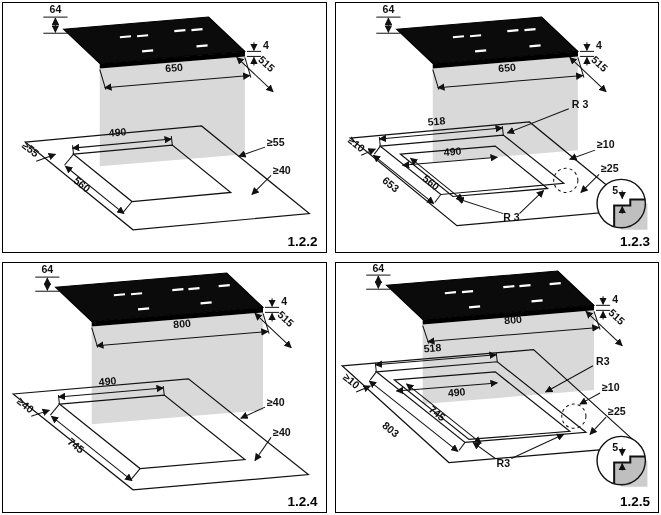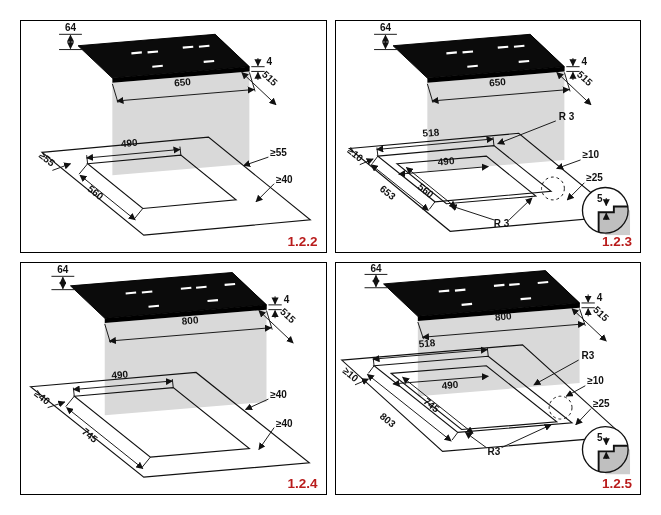--- a/index.html
+++ b/index.html
@@ -1,20 +1,20 @@
 <!DOCTYPE html>
 <html><head>
 <meta charset="utf-8">
 <style>
   html,body{margin:0;padding:0;background:#fff;}
-  .sheet{width:661px;height:515px;box-sizing:border-box;padding:20px;display:grid;
+  .sheet{width:661px;height:515px;box-sizing:border-box;padding:2px;display:grid;
          grid-template-columns:1fr 1fr;grid-template-rows:1fr 1fr;gap:9px 8px;background:#fff;}
   .panel{border:1.6px solid #000;position:relative;background:#fff;overflow:hidden;}
   .panel svg{display:block;width:100%;height:100%;}
-  .panel-id{position:absolute;right:8px;bottom:3px;font:700 13.5px "Liberation Sans",sans-serif;color:#b91c1c;}
+  .panel-id{position:absolute;right:8px;bottom:3px;font:700 13.5px "Liberation Sans",sans-serif;color:#000000;}
   svg text{font:700 10.5px "Liberation Sans",sans-serif;fill:#111;}
   .ln{stroke:#111;stroke-width:1;fill:none;}
   .outline{stroke:#111;stroke-width:1.2;fill:none;}
   .cfill{fill:#fff;}
   .dashes line{stroke:#fff;stroke-width:2.2;}
   .dashed{stroke:#111;stroke-width:1;stroke-dasharray:3,3;fill:none;}
 </style>
 </head>
 <body>
 

